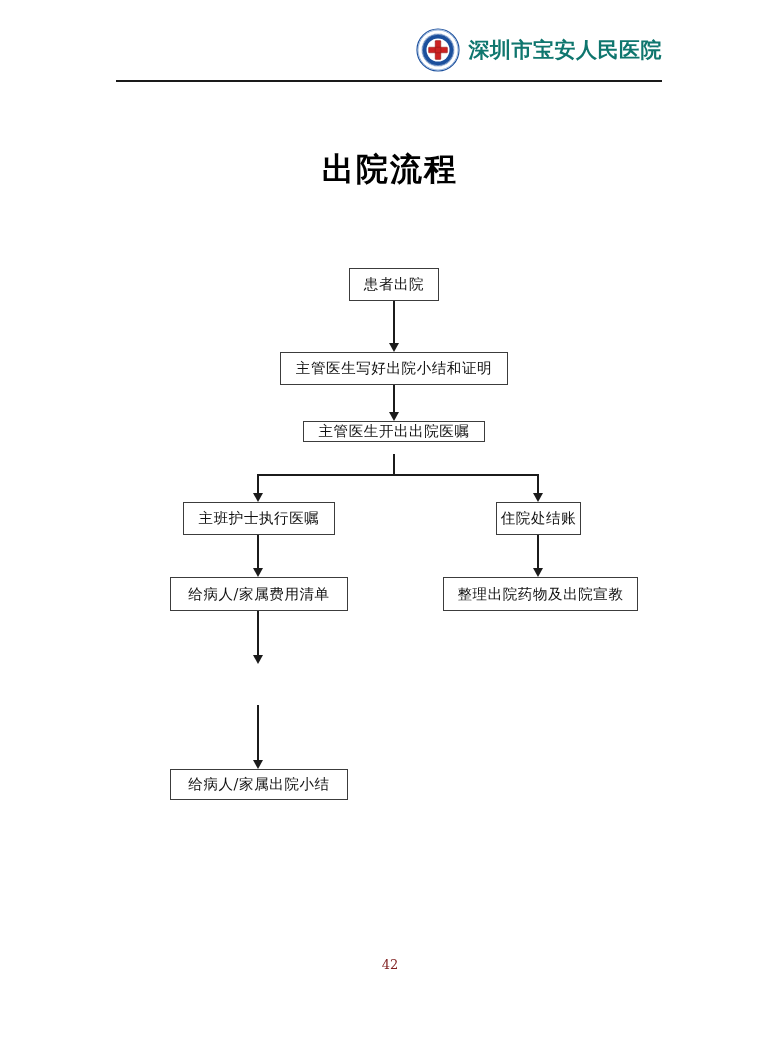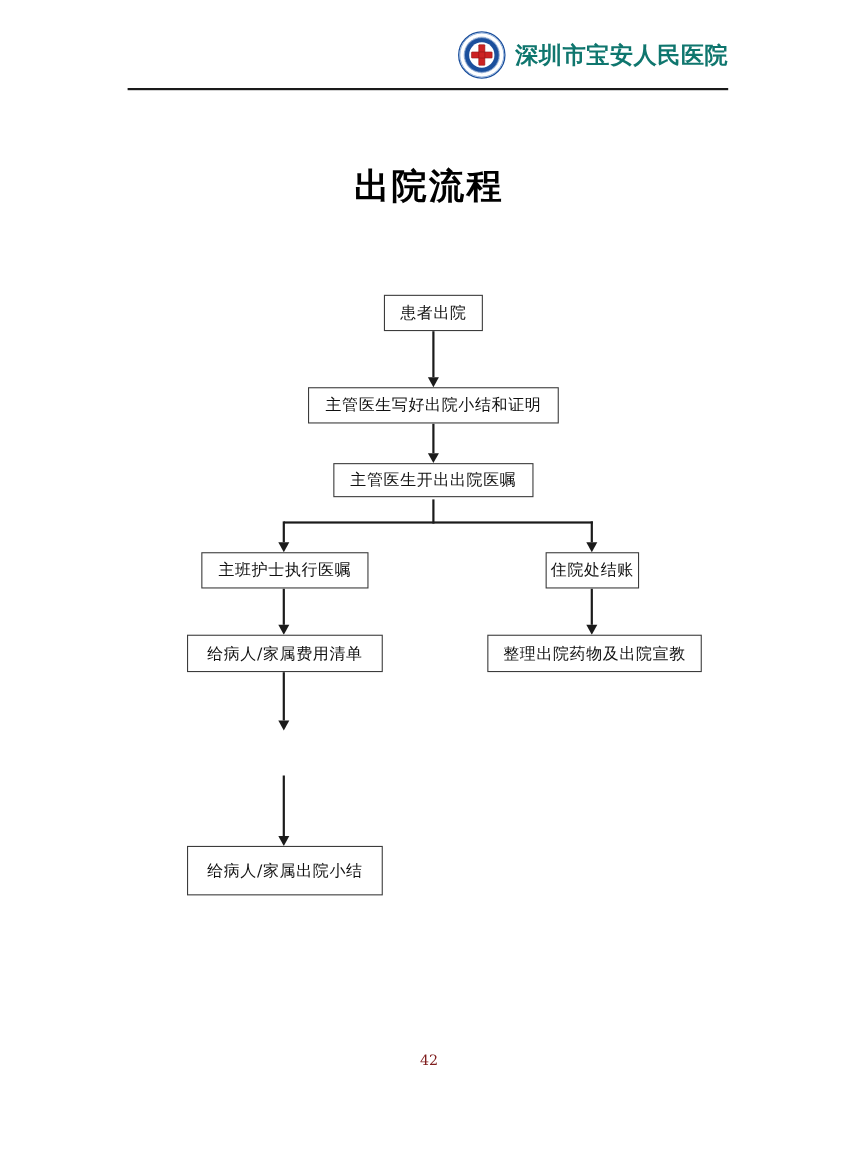--- a/index.html
+++ b/index.html
@@ -179,40 +179,40 @@
   <div class="arrow-down" style="left:252.5px; top:760px;"></div>
 
   <div class="node" style="left:349px; top:268px; width:90px; height:33px;">
     <span class="node-text">患者出院</span>
   </div>
 
   <div class="node" style="left:280px; top:352px; width:228px; height:33px;">
     <span class="node-text">主管医生写好出院小结和证明</span>
   </div>
 
-  <div class="node" style="left:303px; top:421px; width:182px; height:31px;">
+  <div class="node" style="left:303px; top:421px; width:182px; height:21px;">
     <span class="node-text">主管医生开出出院医嘱</span>
   </div>
 
   <div class="node" style="left:183px; top:502px; width:152px; height:33px;">
     <span class="node-text">主班护士执行医嘱</span>
   </div>
 
   <div class="node" style="left:496px; top:502px; width:85px; height:33px;">
     <span class="node-text">住院处结账</span>
   </div>
 
   <div class="node" style="left:170px; top:577px; width:178px; height:34px;">
     <span class="node-text">给病人/家属费用清单</span>
   </div>
 
   <div class="node" style="left:443px; top:577px; width:195px; height:34px;">
     <span class="node-text">整理出院药物及出院宣教</span>
   </div>
 
 
-  <div class="node" style="left:170px; top:769px; width:178px; height:45px;">
+  <div class="node" style="left:170px; top:769px; width:178px; height:31px;">
     <span class="node-text">给病人/家属出院小结</span>
   </div>
 
 </div>
 
 <div class="page-number">42</div>
 
 </body></html>

